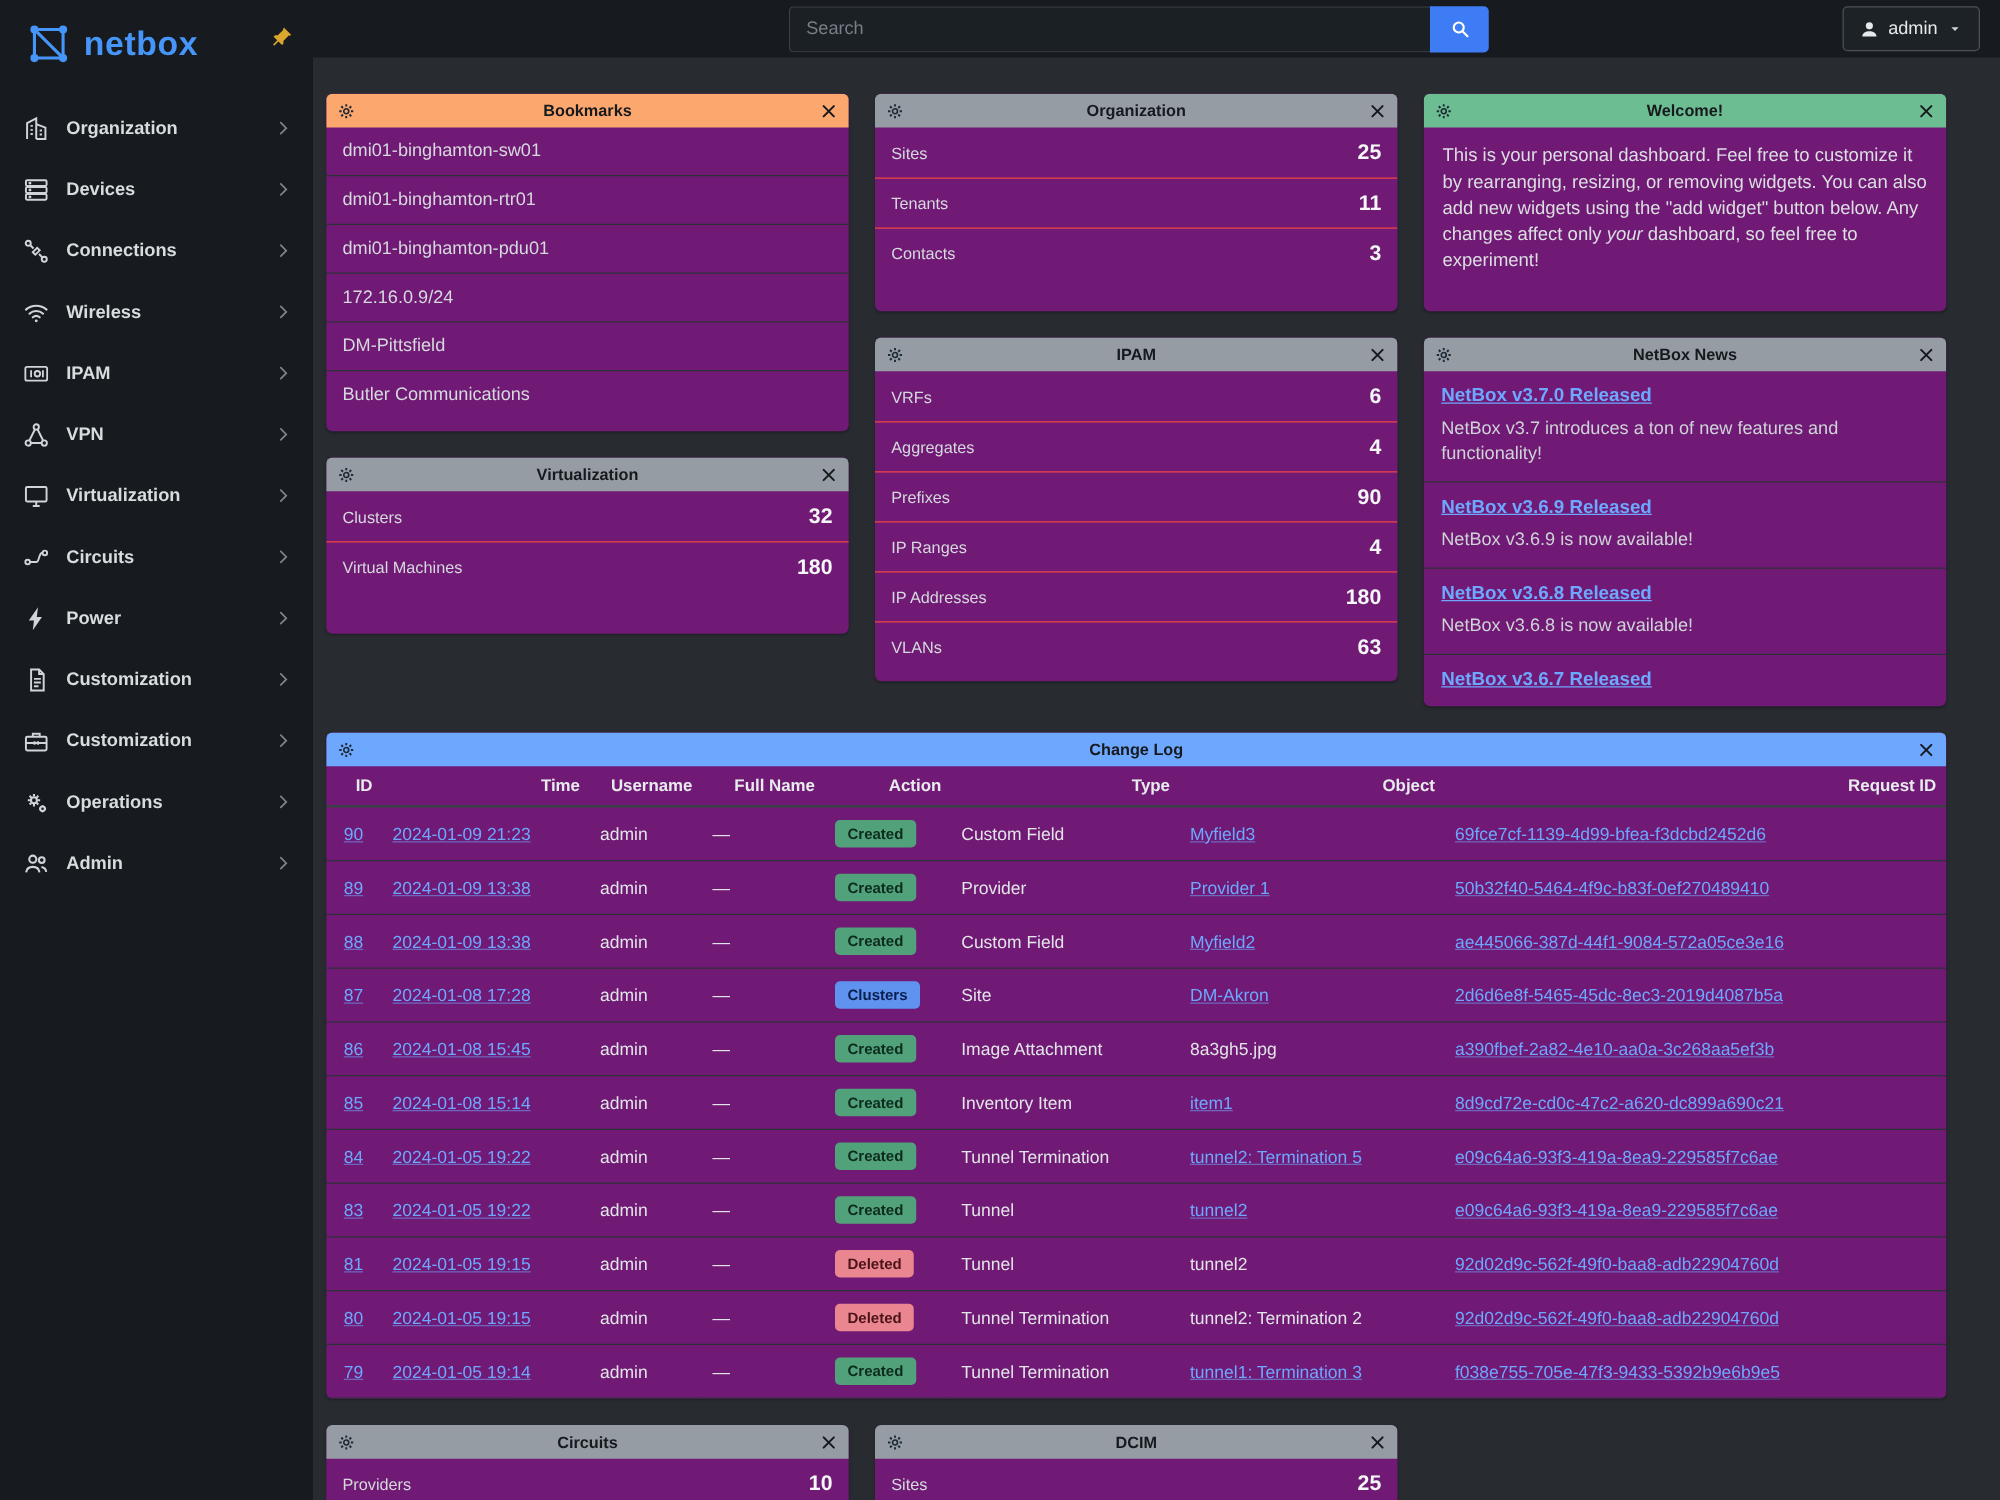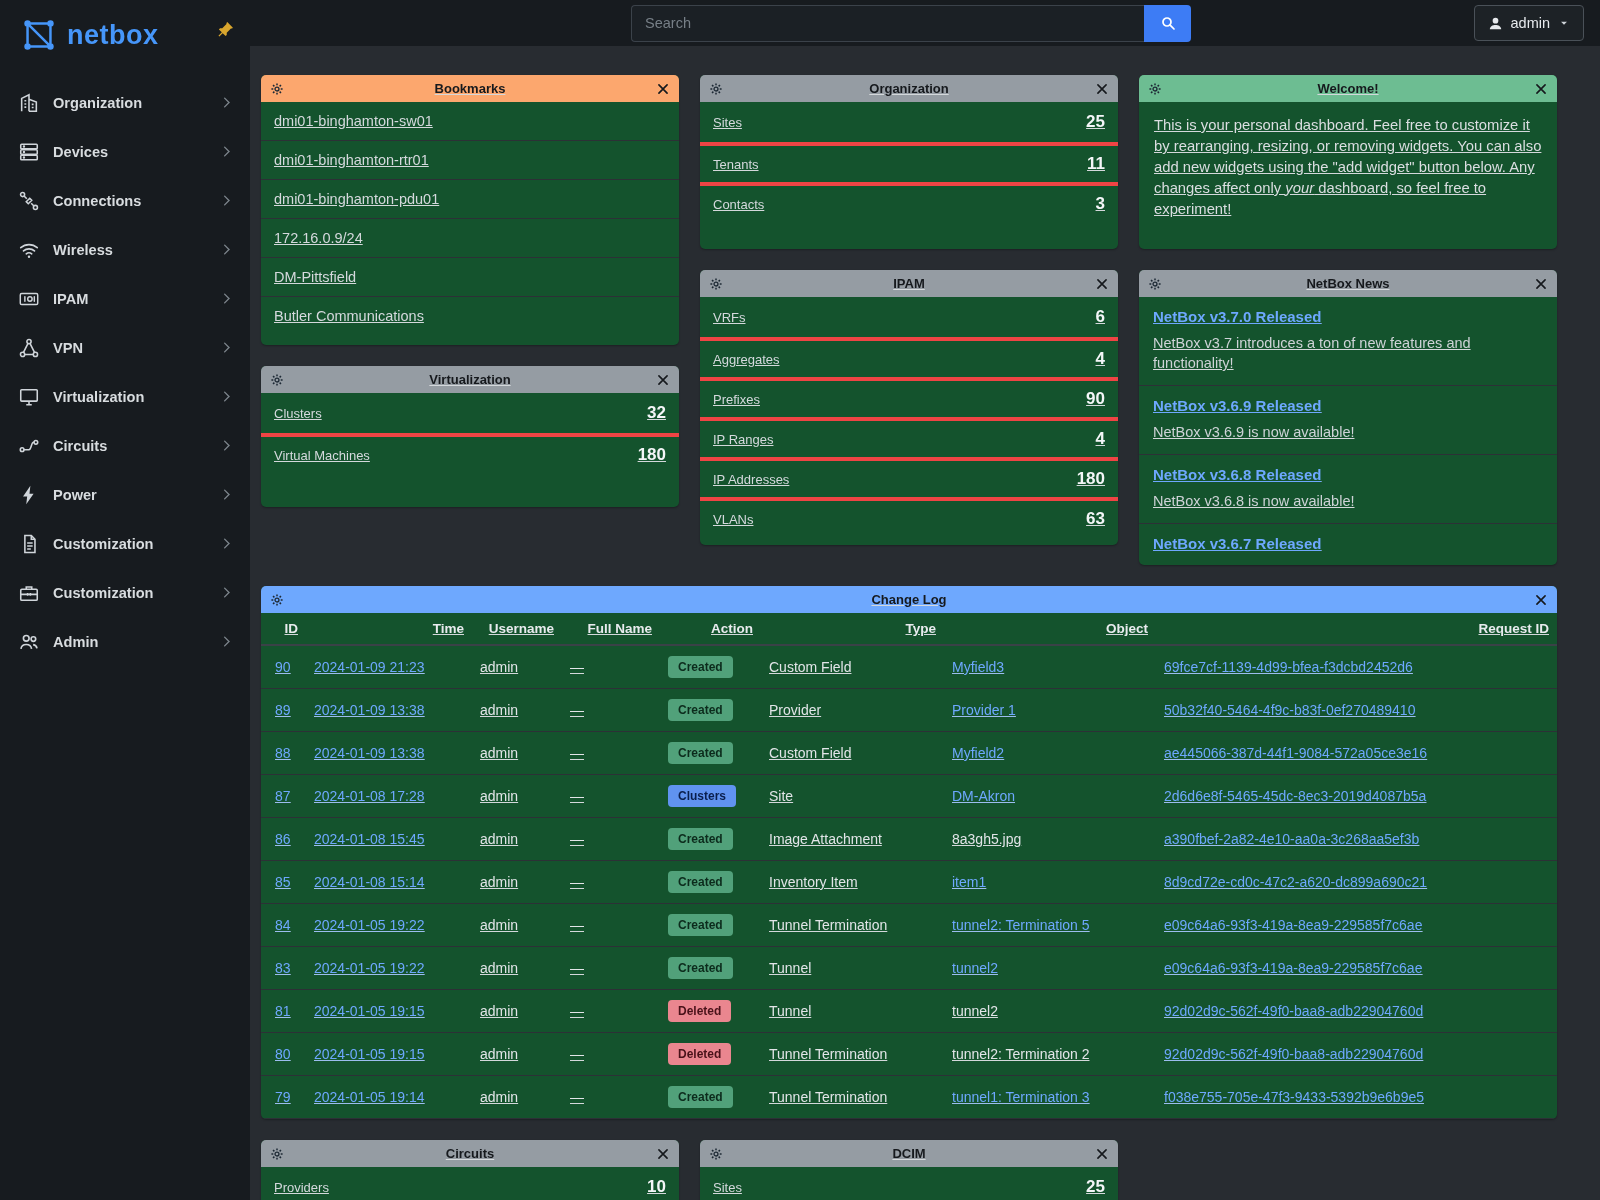--- a/index.html
+++ b/index.html
@@ -45,21 +45,21 @@
   .user-btn .ic svg, .user-btn .caret svg { width:100%; height:100%; display:block; }
   .user-btn .caret { width:14px; height:14px; color:#cfd4d9; }
 
   
   .content { margin-left:250px; padding:29px 43px 0 11px; }
   .dash-top { display:flex; gap:21px; align-items:flex-start; }
   .dash-bottom { display:flex; gap:21px; align-items:flex-start; margin-top:21px; }
   .col { flex:1; display:flex; flex-direction:column; gap:21px; min-width:0; }
 
   
-  .card { background:#14532d; border-radius:5px; overflow:hidden; box-shadow:0 1px 2px rgba(0,0,0,.3);text-decoration:underline; }
+  .card { background:#701a75; border-radius:5px; overflow:hidden; box-shadow:0 1px 2px rgba(0,0,0,.3); }
   .card-head { height:27px; display:flex; align-items:center; padding:0 9px; gap:8px; }
   .card-head.orange { background:var(--accent-orange,#fca76e); }
   .card-head.gray   { background:var(--accent-gray,#959ca3); }
   .card-head.green  { background:var(--accent-green,#6dbd92); }
   .card-head.blue   { background:var(--accent-blue,#6ea8fe); }
   .cfg { width:14px; height:14px; color:#1d2935; cursor:pointer; }
   .cfg svg, .close svg { width:100%; height:100%; display:block; }
   .card-title { flex:1; text-align:center; font-size:13px; font-weight:700; color:#16191d; }
   .close { width:14px; height:14px; color:#16191d; cursor:pointer; }
 
@@ -71,21 +71,21 @@
   .card.news { min-height:277px; }
   .dash-bottom .card { min-height:176px; }
 
   
   .list { padding-bottom:10px; }
   .list-item { padding:11px 13px; font-size:14.5px; color:#d5d9dd; cursor:pointer; }
   .list-item + .list-item { border-top:1px solid #2c3136; }
 
   
   .stat-row { display:flex; align-items:center; justify-content:space-between; padding:0 13px; height:40px; }
-  .stat-row + .stat-row { border-top:4px solid #ef4444; }
+  .stat-row + .stat-row { border-top:1px solid #ef4444; }
   .stat-label { font-size:13px; color:#d5d9dd; }
   .stat-value { font-size:17px; font-weight:700; color:#f4f6f8; cursor:pointer; }
 
   
   .welcome-body { padding:13px 15px; font-size:14.8px; line-height:1.42; color:#dbdee1; }
   .welcome-body em { font-style:italic; }
 
   
   .news-item { padding:11px 14px 12px; }
   .news-item + .news-item { border-top:1px solid #2c3136; }
@@ -295,20 +295,36 @@
           </svg>
         </span>
         <span class="mi-label">Customization</span>
         <span class="mi-chevron">
           <svg viewBox="0 0 24 24" fill="none" stroke="currentColor" stroke-width="2.2" stroke-linecap="round">
             <path d="M9 5l7 7-7 7"></path>
           </svg>
         </span>
       </a>
 
+      <a class="menu-item">
+        <span class="mi-icon">
+          <svg viewBox="0 0 24 24" fill="none" stroke="currentColor" stroke-width="1.8">
+            <circle cx="10" cy="10" r="2.6"></circle>
+            <path d="M10 4.6v2M10 13.4v2M4.6 10h2M13.4 10h2M6.2 6.2l1.4 1.4M12.4 12.4l1.4 1.4M13.8 6.2l-1.4 1.4M7.6 12.4l-1.4 1.4"></path>
+            <circle cx="17.5" cy="17.5" r="2"></circle>
+            <path d="M17.5 14.4v1M17.5 19.6v1M14.4 17.5h1M19.6 17.5h1"></path>
+          </svg>
+        </span>
+        <span class="mi-label">Operations</span>
+        <span class="mi-chevron">
+          <svg viewBox="0 0 24 24" fill="none" stroke="currentColor" stroke-width="2.2" stroke-linecap="round">
+            <path d="M9 5l7 7-7 7"></path>
+          </svg>
+        </span>
+      </a>
 
       <a class="menu-item">
         <span class="mi-icon">
           <svg viewBox="0 0 24 24" fill="none" stroke="currentColor" stroke-width="1.8">
             <circle cx="9" cy="8" r="3.1"></circle>
             <path d="M3.2 19.5c.4-3.2 2.9-4.8 5.8-4.8s5.4 1.6 5.8 4.8"></path>
             <circle cx="16.8" cy="8.8" r="2.5"></circle>
             <path d="M16.5 14.9c2.3.4 3.9 1.8 4.2 4.1"></path>
           </svg>
         </span>

